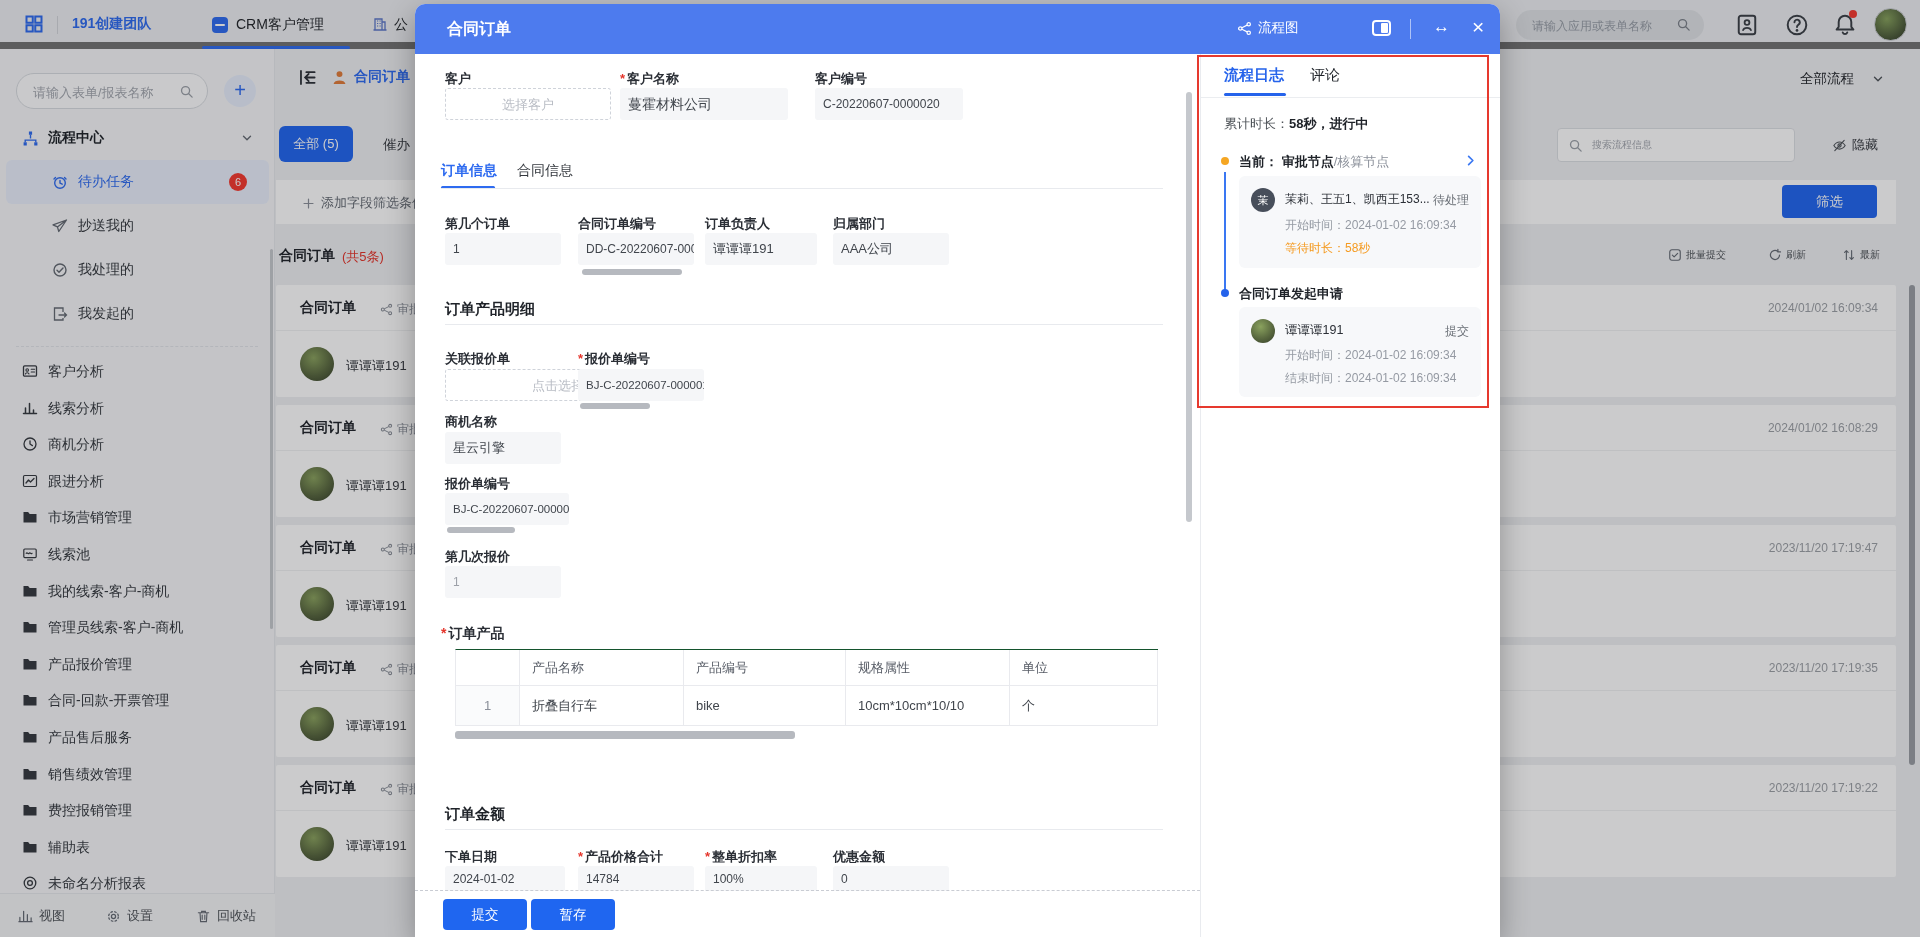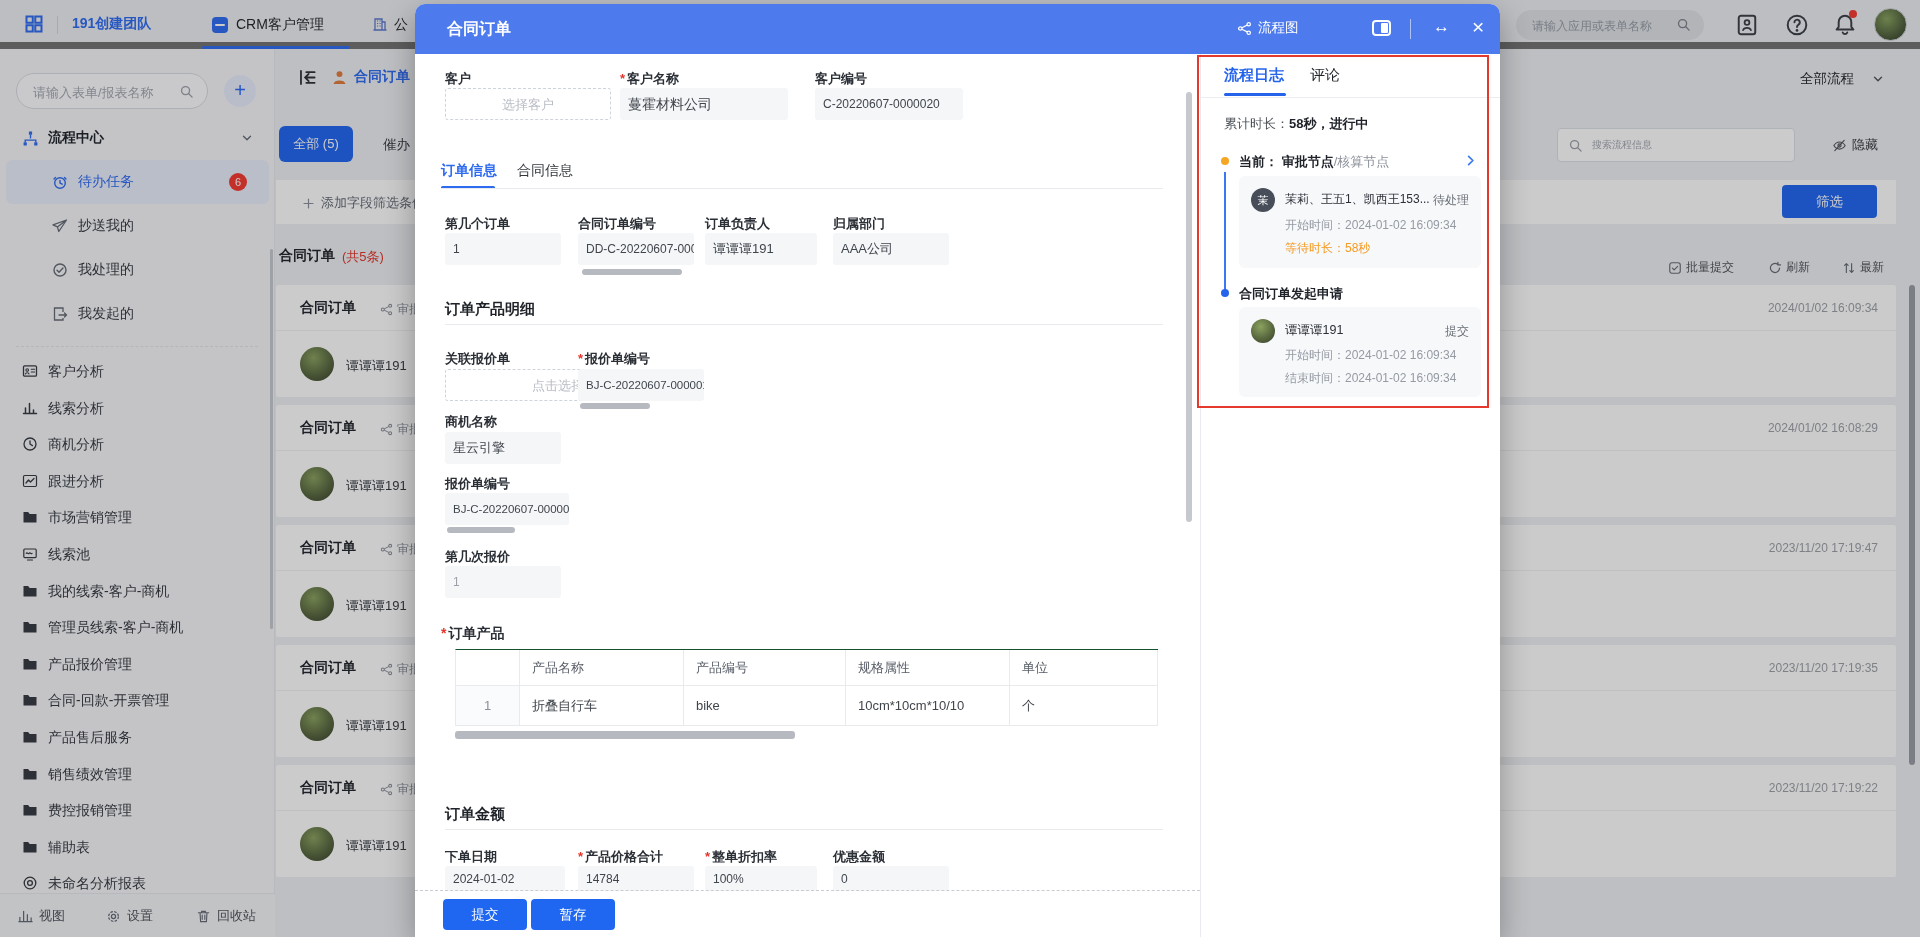--- a/index.html
+++ b/index.html
@@ -59,21 +59,21 @@
   .lp-urge { position:absolute; left:108px; top:87px; font-size:13.5px; color:#35393f; }
   .lp-search { position:absolute; left:1282px; top:79px; width:238px; height:34px; background:#fff; border:1px solid #dcdfe3; border-radius:4px; }
   .lp-search .ph { position:absolute; left:34px; top:9px; font-size:10px; color:#a3a7af; }
   .lp-hide { position:absolute; left:1557px; top:87px; font-size:13px; color:#35393f; }
   .filter-row { position:absolute; left:1px; top:131px; width:1620px; height:44px; background:#fff; }
   .add-filter { position:absolute; left:26px; top:14px; font-size:13px; color:#646a73; }
   .btn-filter { position:absolute; left:1507px; top:136px; width:95px; height:33px; background:#2166f0; color:#fff; font-size:13.5px; border-radius:4px; text-align:center; line-height:33px; }
   .count-row { position:absolute; left:1px; top:196px; width:1620px; height:24px; }
   .count-label { position:absolute; left:3px; top:2px; font-size:14px; font-weight:700; color:#1f2329; }
   .count-num { position:absolute; left:66px; top:3px; font-size:13px; color:#e5352b; }
-  .count-act { position:absolute; top:14px; font-size:12px; color:#4e5358; }
+  .count-act { position:absolute; top:3px; font-size:10px; color:#4e5358; }
   .count-act svg { margin-right:4px; color:#646a73; }
   .rows { position:absolute; left:1px; top:236px; width:1620px; display:flex; flex-direction:column; gap:8px; }
   .lrow { position:relative; height:112px; background:#fff; border-radius:2px; }
   .lrow .t { position:absolute; left:24px; top:14px; font-size:14px; font-weight:700; color:#1f2329; }
   .lrow .tag { position:absolute; left:104px; top:16px; font-size:12px; color:#8a8f99; }
   .lrow .tag svg { margin-right:4px; }
   .lrow .time { position:absolute; right:18px; top:16px; font-size:12px; color:#9ca0a6; }
   .lrow .sep { position:absolute; left:0; top:45px; width:100%; border-top:1px solid #f0f1f3; }
   .lrow .av { position:absolute; left:24px; top:62px; width:34px; height:34px; border-radius:50%;
     background:radial-gradient(circle at 40% 32%, #8aa25e, #59683f 55%, #333d28); }

